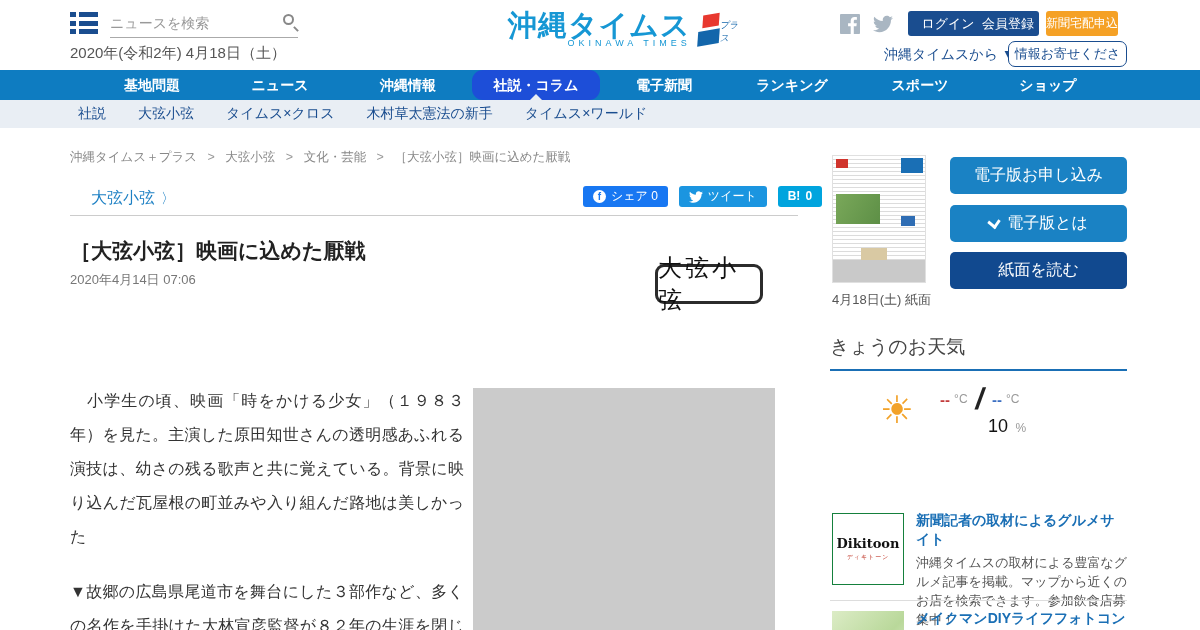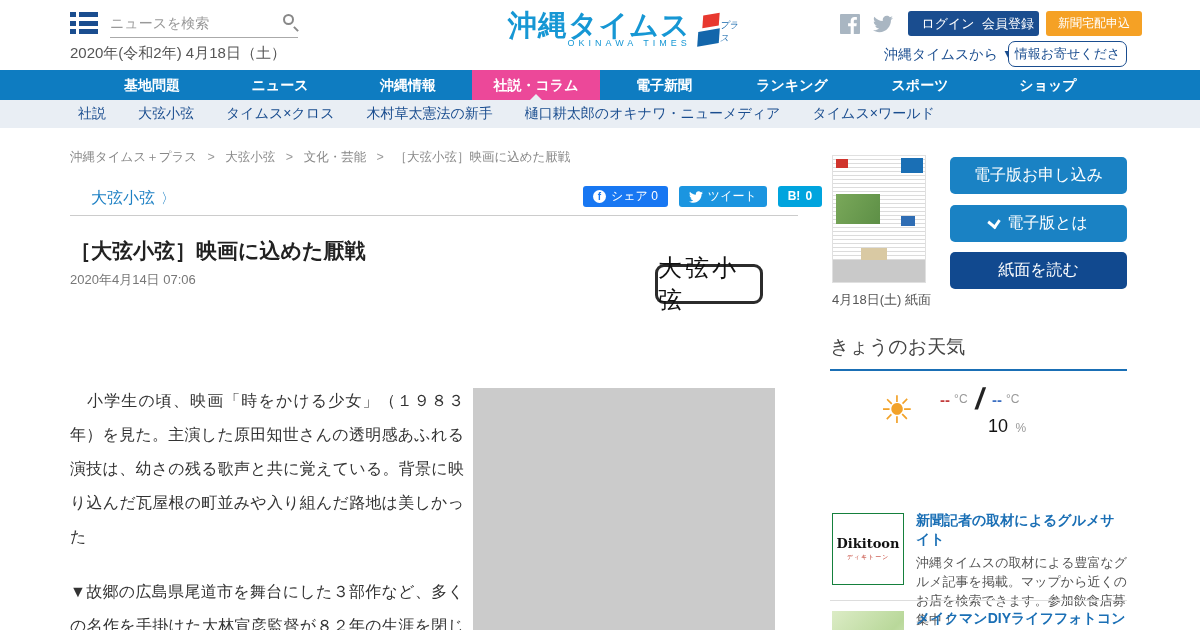--- a/index.html
+++ b/index.html
@@ -35,32 +35,32 @@
   .plus-blue { position:absolute; left:3px; top:20px; width:21px; height:15px;
     background:#1366ab; transform:skew(-14deg) rotate(-10deg); }
   .plus-label { position:absolute; left:25px; top:9px; font-size:9px; color:#1366ab; font-style:italic; }
   .soc-icon { position:absolute; top:14px; width:20px; height:20px; fill:#a9b6c2; cursor:pointer; }
   .soc-fb { left:840px; }
   .soc-tw { left:873px; }
   .btn-top { position:absolute; top:11px; height:25px; border-radius:3px; color:#fff;
     font-size:13px; line-height:25px; text-align:center; cursor:pointer; }
   .btn-login { left:908px; width:80px; background:#1a4d8f; }
   .btn-register { left:977px; width:62px; background:#1a4d8f; }
-  .btn-subscribe { left:1046px; width:96px; background:#f5a125; font-size:12px; }
+  .btn-subscribe { left:1046px; width:72px; background:#f5a125; font-size:12px; }
   .hdr-date { position:absolute; left:70px; top:44px; font-size:15px; color:#555; }
   .from-times { position:absolute; left:884px; top:46px; font-size:14px; color:#1a4d8f; cursor:pointer; }
   .info-btn { position:absolute; left:1008px; top:41px; width:119px; height:26px;
     border:1px solid #1a4d8f; border-radius:7px; color:#1a4d8f; font-size:13px;
     line-height:24px; text-align:center; cursor:pointer; background:#fff; }
   
   .nav { position:absolute; top:70px; left:0; width:1200px; height:30px; background:#0e7cc1;
     display:flex; padding:0 88px; }
   .nav-item { flex:1; color:#fff; font-size:14px; font-weight:bold; text-align:center;
     line-height:30px; cursor:pointer; position:relative; }
-  .nav-item.active { background:#ec4899; }
+  .nav-item.active { background:#1d4ed8;border-radius:11px; }
   .nav-item.active::after { content:""; position:absolute; bottom:0; left:50%; margin-left:-6px;
     border-left:6px solid transparent; border-right:6px solid transparent;
     border-bottom:6px solid #e9eef4; }
   .subnav { position:absolute; top:100px; left:0; width:1200px; height:28px; background:#e9eef4;
     display:flex; gap:32px; padding-left:78px; align-items:center; }
   .subnav-item { color:#1a4d8f; font-size:14px; cursor:pointer; white-space:nowrap; }
   
   .breadcrumb { position:absolute; left:70px; top:149px; font-size:12.5px; color:#888; }
   .breadcrumb .sep { margin:0 7px; color:#999; }
   .bc-link { cursor:pointer; }
@@ -198,21 +198,20 @@
     <div class="nav-item">ランキング</div>
     <div class="nav-item">スポーツ</div>
     <div class="nav-item">ショップ</div>
   </div>
 
   <div class="subnav">
     <span class="subnav-item">社説</span>
     <span class="subnav-item">大弦小弦</span>
     <span class="subnav-item">タイムス×クロス</span>
     <span class="subnav-item">木村草太憲法の新手</span>
-    <span class="subnav-item">樋口耕太郎のオキナワ・ニューメディア</span>
     <span class="subnav-item">タイムス×ワールド</span>
   </div>
 
   <div class="breadcrumb">
     <span class="bc-link">沖縄タイムス＋プラス</span>
     <span class="sep">&gt;</span>
     <span class="bc-link">大弦小弦</span>
     <span class="sep">&gt;</span>
     <span class="bc-link">文化・芸能</span>
     <span class="sep">&gt;</span>

